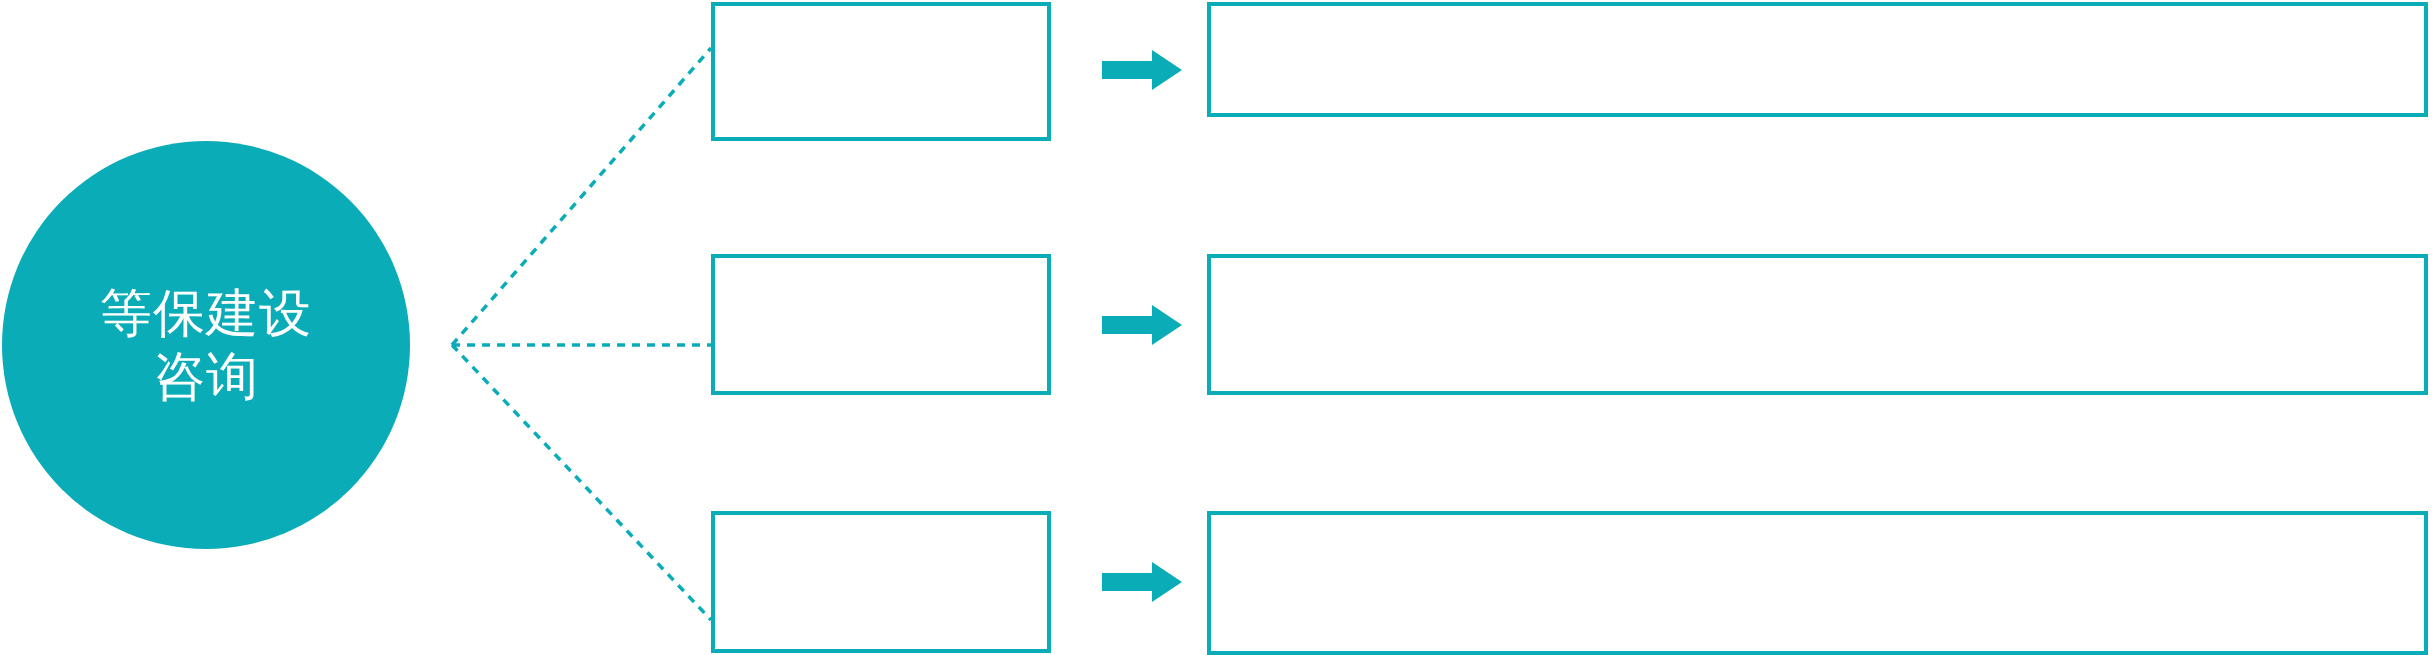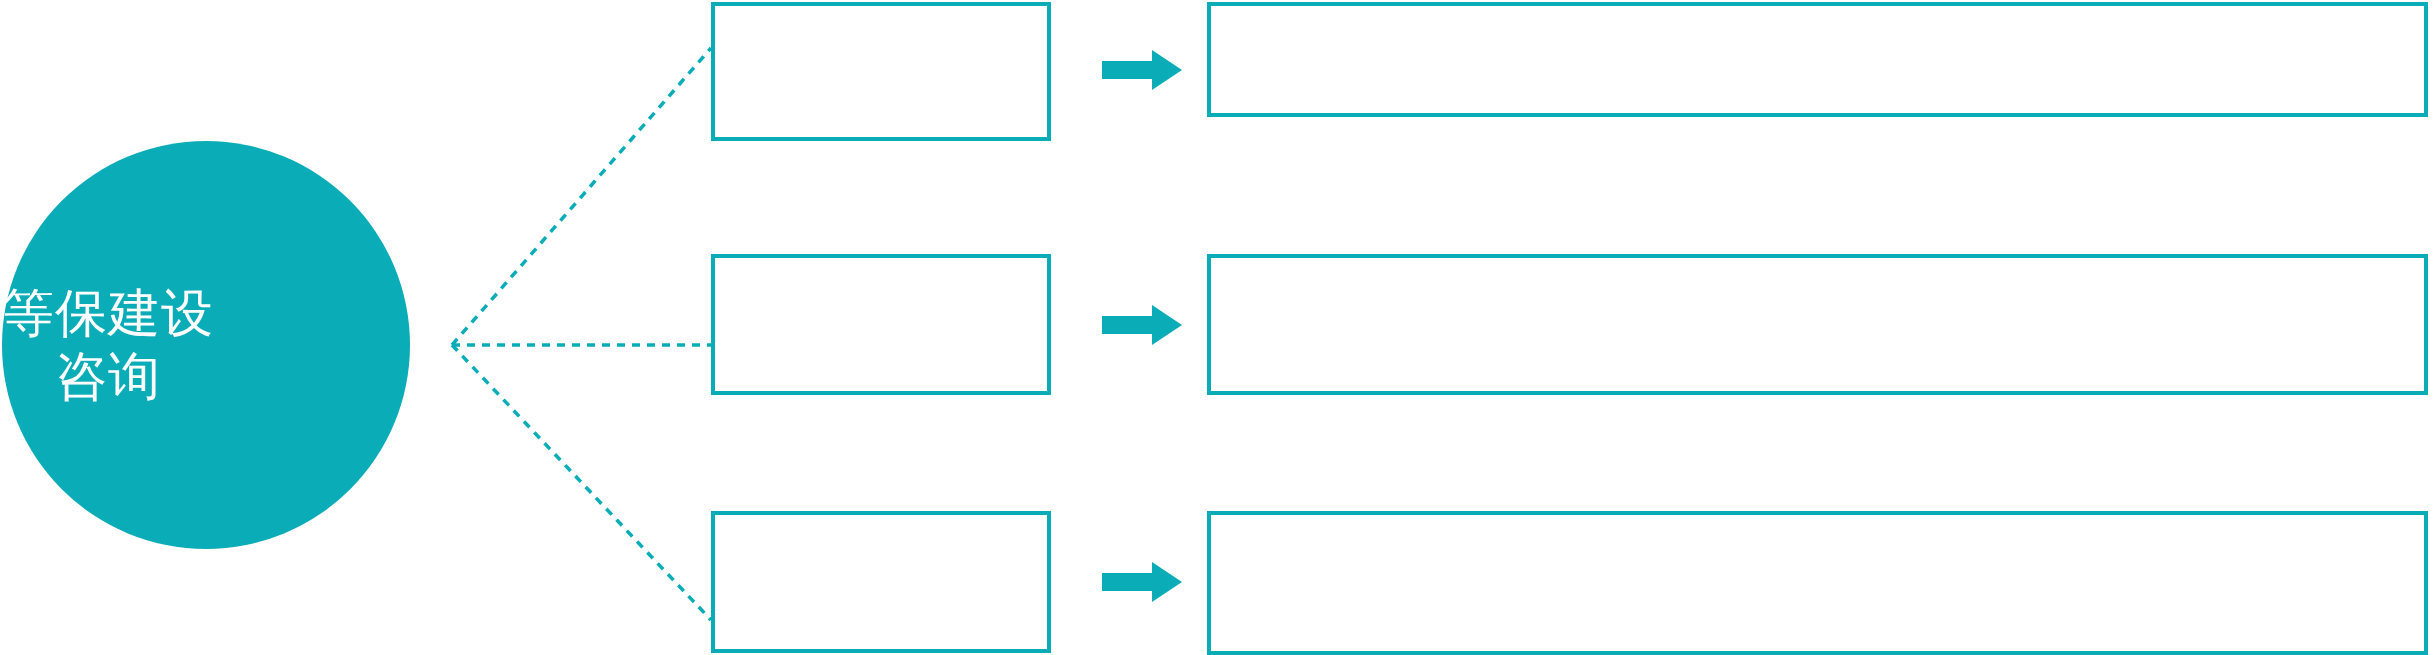--- a/index.html
+++ b/index.html
@@ -28,21 +28,21 @@
   .hub-circle {
     position: absolute;
     left: 2px;
     top: 141px;
     width: 408px;
     height: 408px;
     border-radius: 50%;
     background: #0AACB8;
     display: flex;
     align-items: center;
-    justify-content: flex-start;
+    justify-content: center;
   }
   .hub-label {
     color: #ffffff;
     font-size: 52px;
     line-height: 1.22;
     font-weight: 400;
     text-align: center;
     letter-spacing: 1px;
     white-space: pre-line;
     user-select: none;

